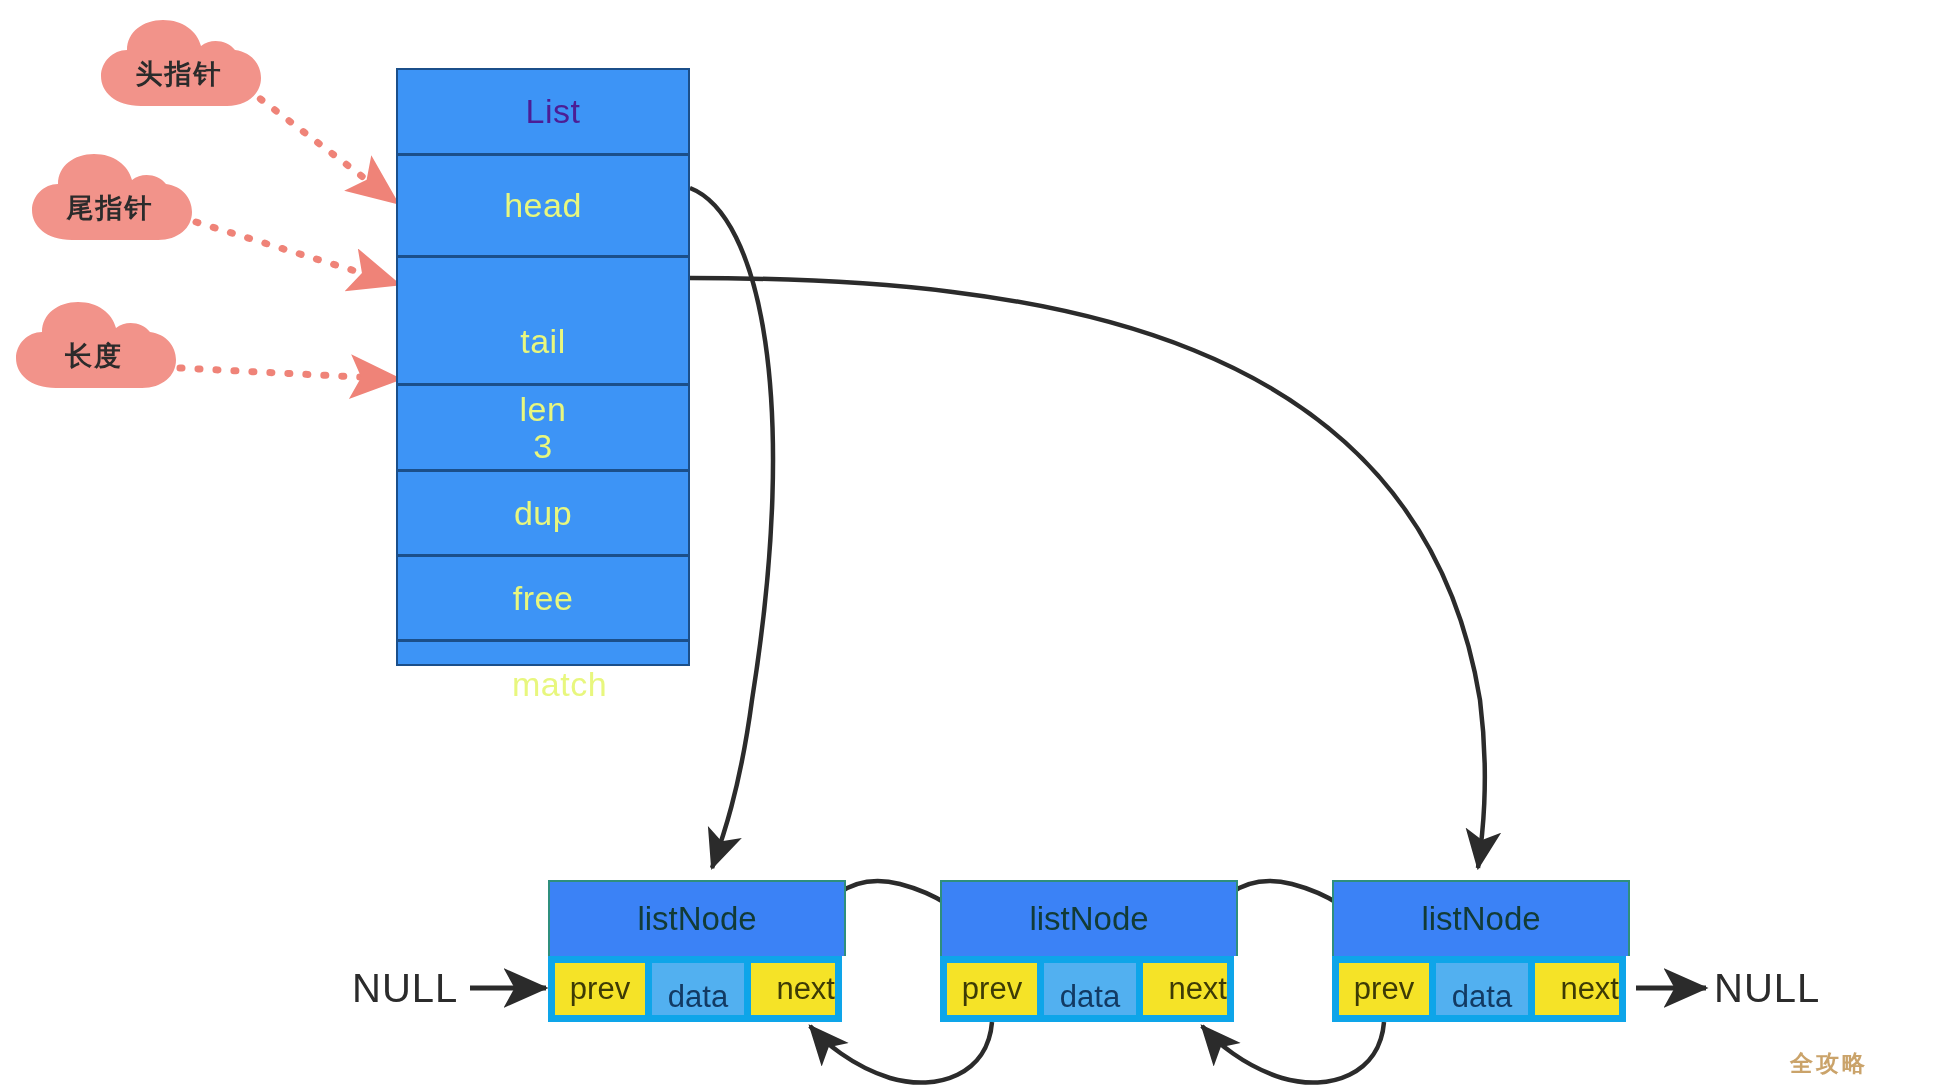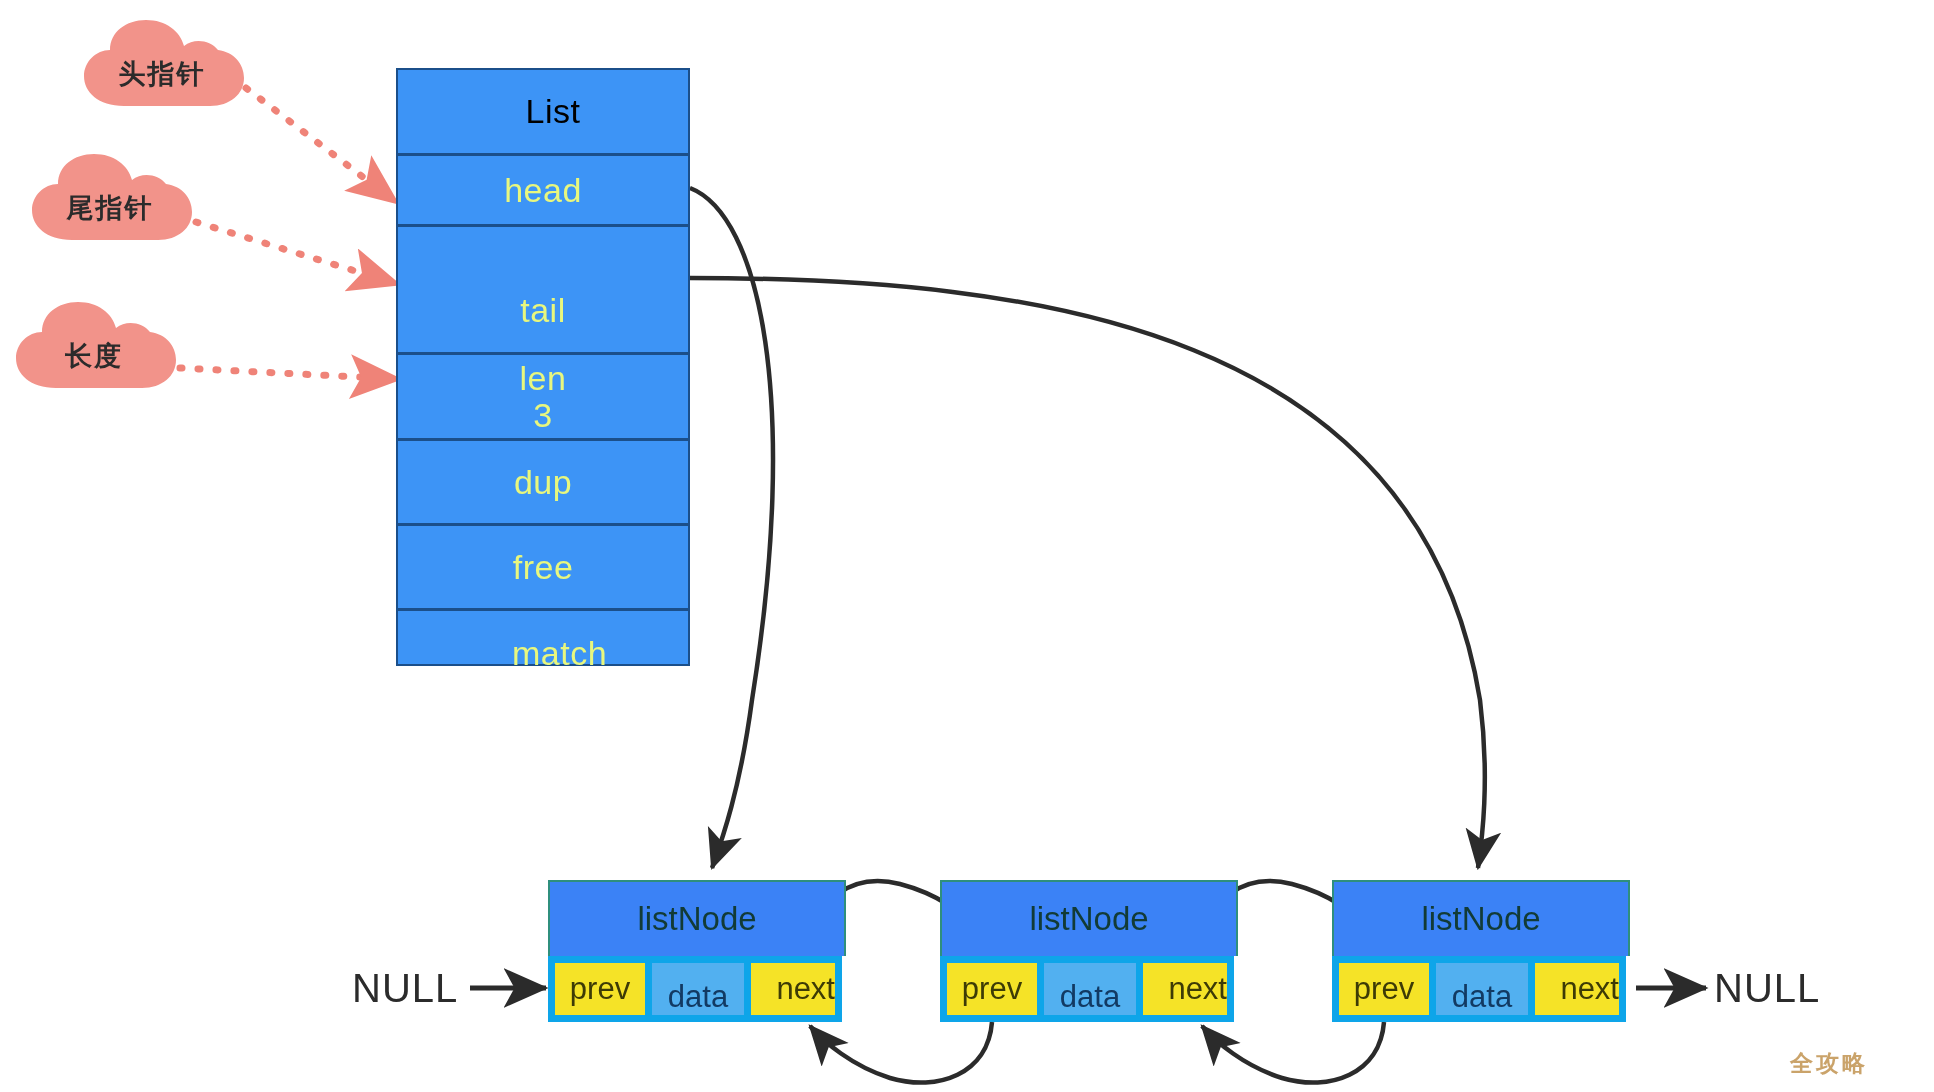--- a/index.html
+++ b/index.html
@@ -22,21 +22,21 @@
       padding-top:16px;box-sizing:border-box;}
 
   
   #list-box{position:absolute;z-index:4;box-sizing:border-box;
       border:2px solid #1b4f8a;background:#3d94f6;}
   #list-box .row{box-sizing:border-box;display:flex;align-items:center;
       justify-content:center;flex-direction:column;
       border-bottom:3px solid #1b4f8a;
       color:#e8f77e;font-size:34px;line-height:1.08;letter-spacing:.5px;}
   #list-box .row:last-child{border-bottom:none;padding-left:33px;}
-  #list-box .row.title{color:#000000;padding-left:20px;}
+  #list-box .row.title{color:#4c1d95;padding-left:20px;}
   #list-box .row .sub{font-size:34px;}
 
   
   .node{position:absolute;z-index:4;box-sizing:border-box;}
   .node .node-head{box-sizing:border-box;height:76px;background:#3b82f6;
       border:2px solid #2f8f7d;border-bottom:none;
       display:flex;align-items:center;justify-content:center;
       color:#123b36;font-size:33px;}
   .node .node-fields{display:flex;height:66px;box-sizing:border-box;}
   .node .cell{box-sizing:border-box;border:7px solid #0ea5e9;
@@ -86,21 +86,21 @@
 
     <path d="M470,988 L546,988" fill="none" stroke="#2b2b2b" stroke-width="5" marker-end="url(#blkArrow)"></path>
 
     <path d="M1636,988 L1706,988" fill="none" stroke="#2b2b2b" stroke-width="5" marker-end="url(#blkArrow)"></path>
 
     <path d="M246,88 L380,190" fill="none" stroke="#ef8378" stroke-width="7" stroke-linecap="round" stroke-dasharray="2 16" marker-end="url(#pinkArrow)"></path>
     <path d="M196,222 L378,278" fill="none" stroke="#ef8378" stroke-width="7" stroke-linecap="round" stroke-dasharray="2 16" marker-end="url(#pinkArrow)"></path>
     <path d="M180,368 L378,378" fill="none" stroke="#ef8378" stroke-width="7" stroke-linecap="round" stroke-dasharray="2 16" marker-end="url(#pinkArrow)"></path>
   </svg>
 
-  <div class="cloud" id="cloud-0" style="left:76px;top:18px;width:172px;height:96px;">
+  <div class="cloud" id="cloud-0" style="left:93px;top:18px;width:172px;height:96px;">
     <svg class="cloud-svg" width="172" height="96" viewBox="0 0 172 96">
       <path d="M48,88 C22,88 8,74 8,58 C8,44 20,32 34,32 C34,14 50,2 70,2
                C90,2 104,13 108,28 C118,20 134,22 142,32 C158,34 168,46 168,60
                C168,76 154,88 134,88 Z" fill="#f2938a"></path>
     </svg>
     <div class="cloud-label">头指针</div>
   </div>
 
   <div class="cloud" id="cloud-1" style="left:24px;top:152px;width:172px;height:96px;">
     <svg class="cloud-svg" width="172" height="96" viewBox="0 0 172 96">
@@ -117,21 +117,21 @@
                C90,2 104,13 108,28 C118,20 134,22 142,32 C158,34 168,46 168,60
                C168,76 154,88 134,88 Z" fill="#f2938a"></path>
     </svg>
     <div class="cloud-label">长度</div>
   </div>
 
   <div id="list-box" style="left:396px;top:68px;width:294px;height:598px;">
     <div class="row title" style="height:86px;">
       <span>List</span>
     </div>
-    <div class="row" style="height:71px;">
+    <div class="row" style="height:102px;">
       <span>head</span>
     </div>
     <div class="row" style="height:86px;margin-top:42px;">
       <span>tail</span>
     </div>
     <div class="row" style="height:86px;">
       <span>len</span>
       <span class="sub">3</span>
     </div>
     <div class="row" style="height:85px;">

